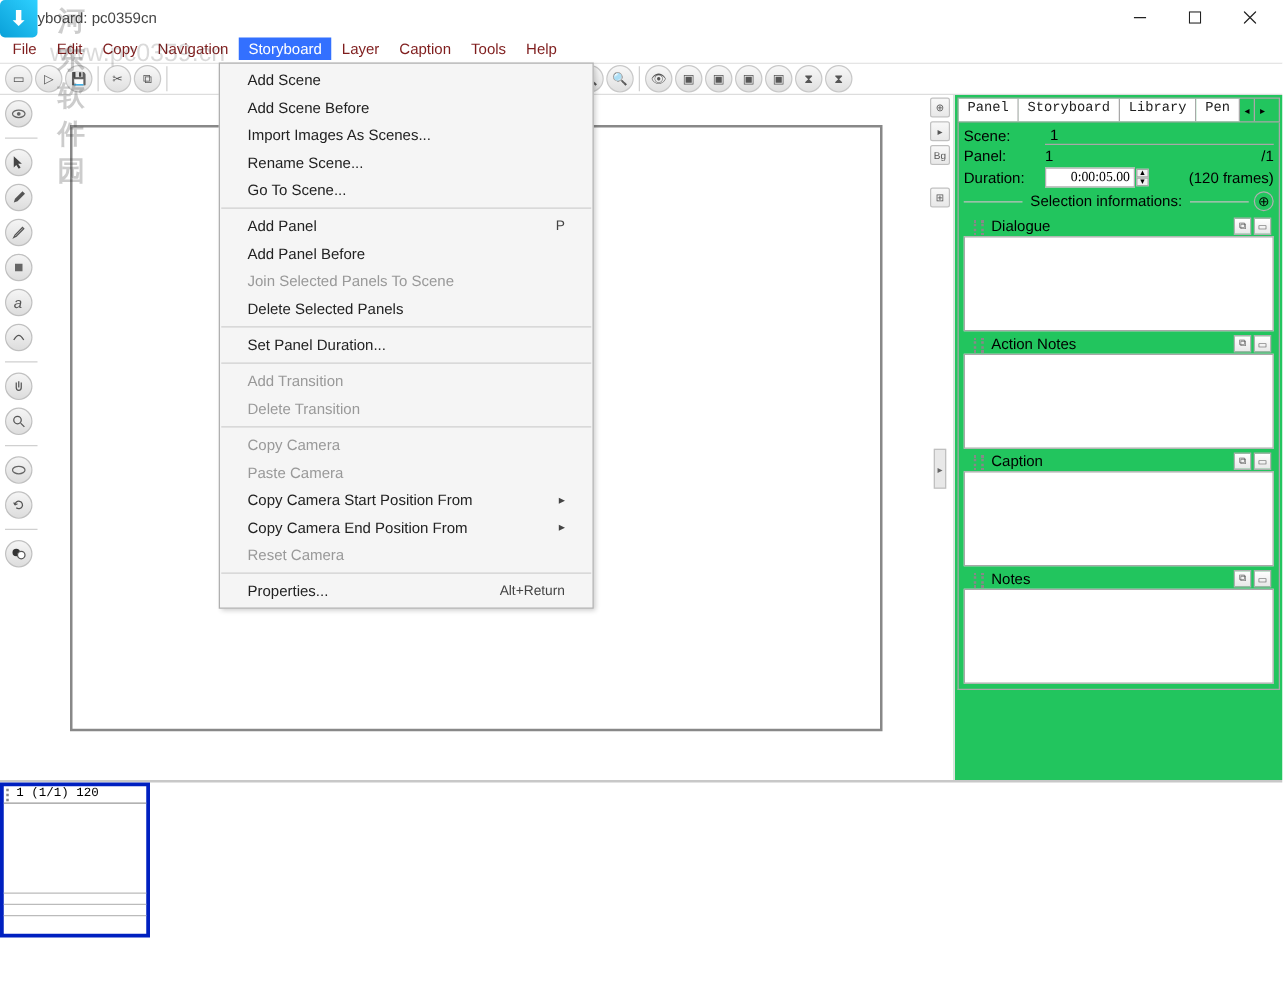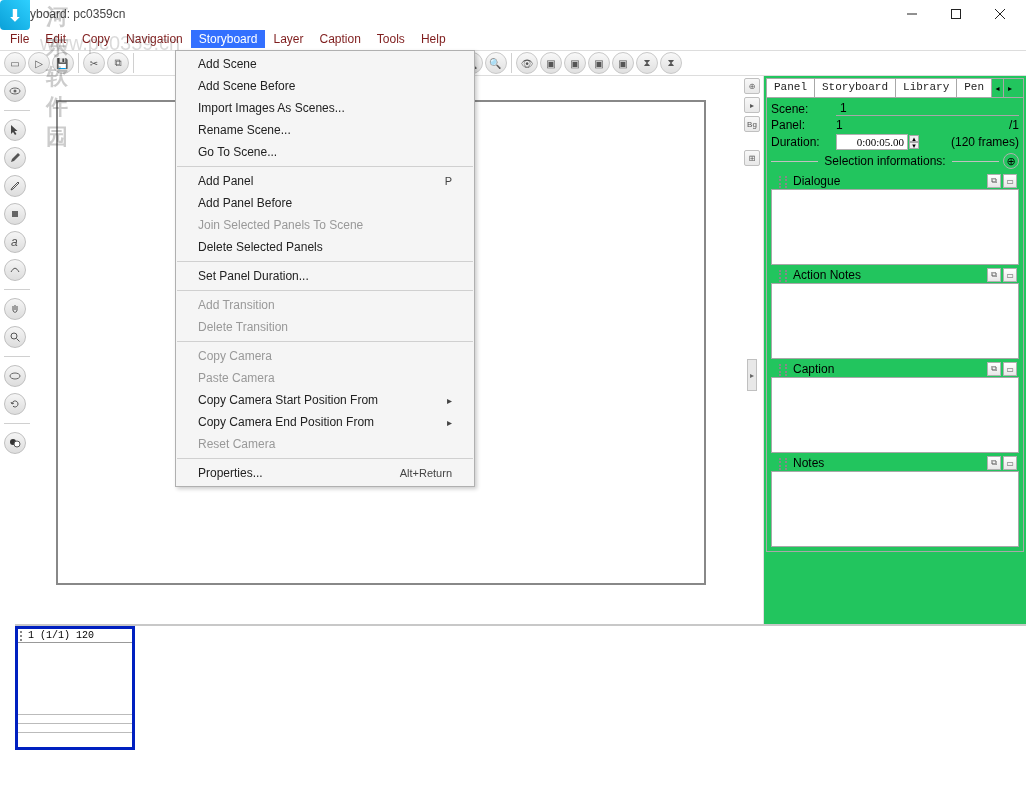--- a/index.html
+++ b/index.html
@@ -67,21 +67,21 @@
 .sel-header .plus { width:16px; height:16px; border:1px solid #b0b0b0; border-radius:8px; display:flex; align-items:center; justify-content:center; font-size:11px; margin-left:4px;}
 
 .section { margin:2px 0;}
 .sec-head { display:flex; align-items:flex-end; font-family:"Courier New",monospace; font-size:11px; padding:1px 2px;}
 .sec-head .grip { width:8px; height:12px; border-left:2px dotted #888; border-right:2px dotted #888; margin:0 6px;}
 .sec-head .shdr { flex:1;}
 .sec-head .hbtns { display:flex; gap:2px;}
 .sec-head .hbtn { width:14px; height:14px; border:1px solid #b0b0b0; background:linear-gradient(180deg,#fff,#e8e8e8); font-size:8px; display:flex; align-items:center; justify-content:center; color:#555;}
 .sec-body { height:76px; border:1px solid #a8a8a8; background:#fff;}
 
-.timeline { height:176px; border-top:2px solid #c8c8c8; background:#fff; display:flex; align-items:flex-start; margin-left:15px;}
+.timeline { height:176px; border-top:2px solid #c8c8c8; background:#fff; display:flex; align-items:flex-start; }
 .thumb { width:120px; height:124px; border:3px solid #0020c0; background:#fff; position:relative;}
 .thumb .thead { height:14px; border-bottom:1px solid #999; display:flex; align-items:center; padding:0 2px;}
 .thumb .thead .tg { width:6px; height:10px; border-left:2px dotted #888; margin-right:2px;}
 .thumb .tlabel { font-family:"Courier New",monospace; font-size:10px;}
 .thumb .tbody { height:72px; border-bottom:1px solid #bbb;}
 .thumb .tstrip { height:9px; border-bottom:1px solid #bbb;}
 </style>
 </head>
 <body>
 

